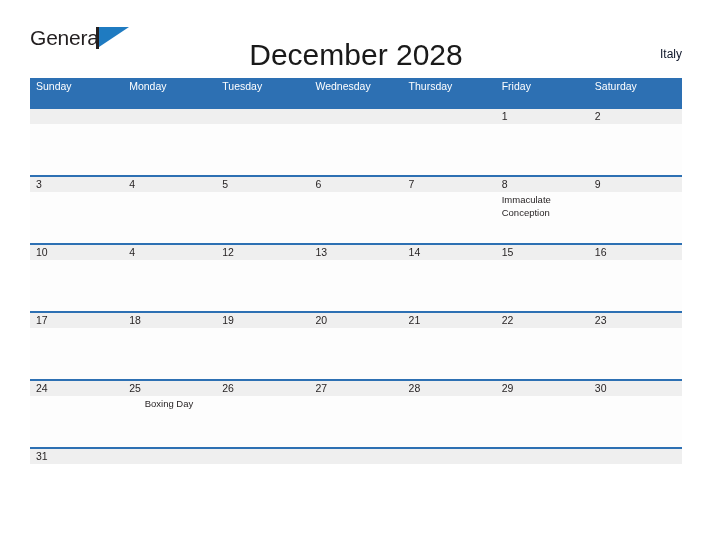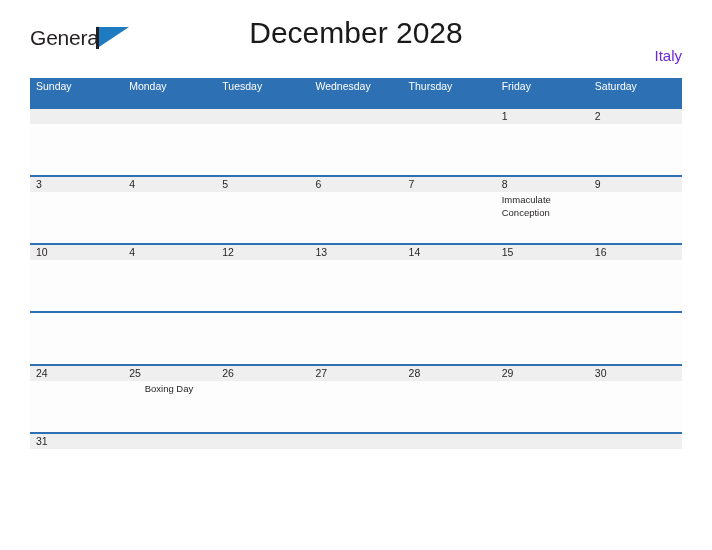--- a/index.html
+++ b/index.html
@@ -57,34 +57,34 @@
     position: absolute;
     left: 66px;
     top: 1px;
     width: 36px;
     height: 22px;
   }
   .month-title {
     position: absolute;
     left: 0;
     right: 0;
-    top: 16px;
+    top: 38px;
     text-align: center;
     font-size: 30px;
     color: #1a1a1a;
     font-weight: normal;
     font-family: "Liberation Sans", sans-serif;
     letter-spacing: 0px;
   }
   .country {
     position: absolute;
     right: 30px;
     top: 47px;
-    font-size: 15px;
-    color: #6d28d9;
+    font-size: 12px;
+    color: #0f172a;
   }
 
   
   .calendar {
     position: absolute;
     left: 30px;
     top: 78px;
     width: 652px;
   }
   .weekday-row {
@@ -233,20 +233,29 @@
         <div class="cell"></div>
         <div class="cell"></div>
         <div class="cell"></div>
         <div class="cell"></div>
         <div class="cell"></div>
       </div>
     </div>
 
     <div class="week">
       <div class="week-sep"></div>
+      <div class="numbers">
+        <div class="cell">17</div>
+        <div class="cell">18</div>
+        <div class="cell">19</div>
+        <div class="cell">20</div>
+        <div class="cell">21</div>
+        <div class="cell">22</div>
+        <div class="cell">23</div>
+      </div>
       <div class="events">
         <div class="cell"></div>
         <div class="cell"></div>
         <div class="cell"></div>
         <div class="cell"></div>
         <div class="cell"></div>
         <div class="cell"></div>
         <div class="cell"></div>
       </div>
     </div>

